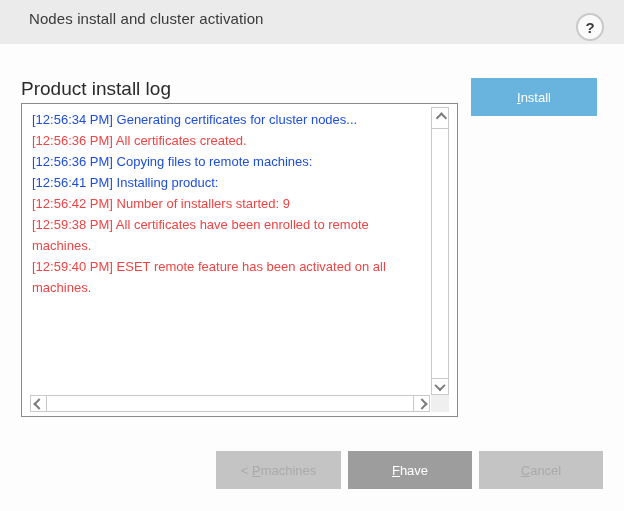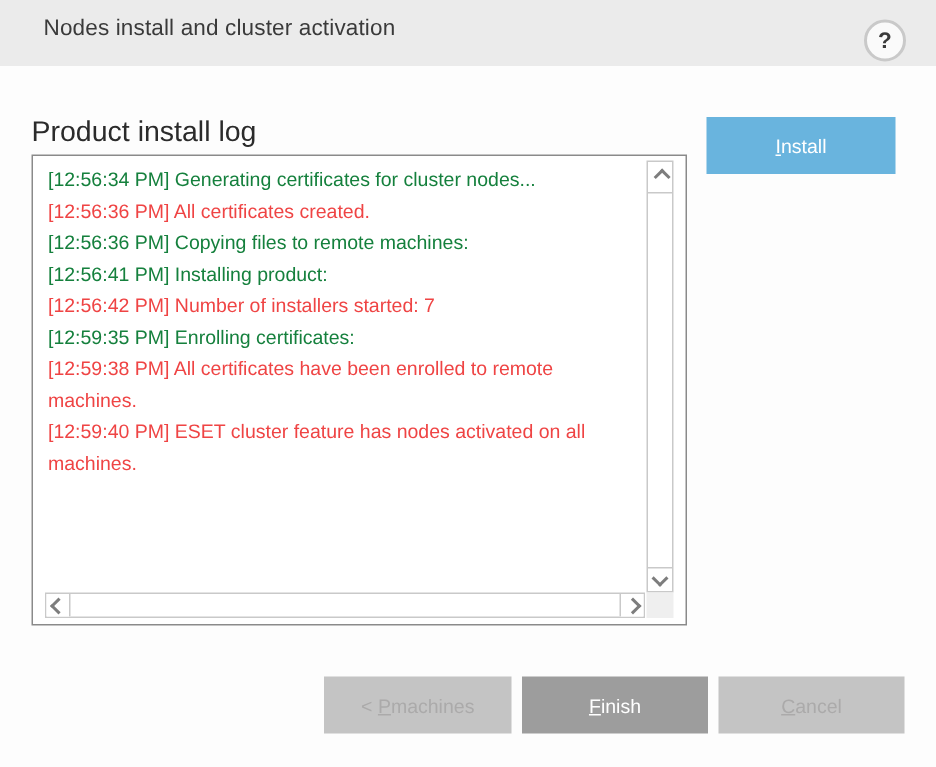--- a/index.html
+++ b/index.html
@@ -25,21 +25,21 @@
   .log-label{position:absolute;left:21px;top:78px;font-size:19px;color:#2b2b2b;}
   
   .log-box{
     position:absolute;left:21px;top:103px;width:437px;height:314px;box-sizing:border-box;
     border:1px solid #8a8a8a;background:#ffffff;
   }
   .log-content{
     position:absolute;left:10px;top:5px;width:392px;
     font-size:13px;line-height:21px;color:#1f1f1f;
   }
-  .log-entry.info{color:#15803d;}
+  .log-entry.info{color:#1d4ed8;}
   .log-entry.success{color:#ef4444;}
   
   .vscroll{
     position:absolute;right:8px;top:3px;bottom:21px;width:18px;box-sizing:border-box;
     border:1px solid #c9c9c9;background:#fff;
   }
   .sb-btn{
     position:absolute;left:0;width:100%;box-sizing:border-box;background:#fff;
     display:flex;align-items:center;justify-content:center;padding:0;border:none;cursor:pointer;
   }
@@ -81,24 +81,23 @@
 </div>
 
 <div class="log-label">Product install log</div>
 
 <div class="log-box">
   <div class="log-content">
       <div class="log-entry info">[12:56:34 PM] Generating certificates for cluster nodes...</div>
       <div class="log-entry success">[12:56:36 PM] All certificates created.</div>
       <div class="log-entry info">[12:56:36 PM] Copying files to remote machines:</div>
       <div class="log-entry info">[12:56:41 PM] Installing product:</div>
-      <div class="log-entry success">[12:56:42 PM] Number of installers started: 7</div>
-      <div class="log-entry info">[12:59:35 PM] Enrolling certificates:</div>
+      <div class="log-entry success">[12:56:42 PM] Number of installers started: 9</div>
       <div class="log-entry success">[12:59:38 PM] All certificates have been enrolled to remote machines.</div>
-      <div class="log-entry success">[12:59:40 PM] ESET cluster feature has nodes activated on all machines.</div>
+      <div class="log-entry success">[12:59:40 PM] ESET remote feature has been activated on all machines.</div>
     </div>
 
   <div class="vscroll">
     <button class="sb-btn sb-up">
       <span class="chev up"></span>
     </button>
     <button class="sb-btn sb-down">
       <span class="chev down"></span>
     </button>
   </div>
@@ -112,15 +111,15 @@
     </button>
   </div>
 
   <div class="sb-corner"></div>
 </div>
 
 <button class="btn install-btn"><span class="accel">I</span><span>nstall</span></button>
 
 <button class="btn prev-btn"><span>&lt; </span><span class="accel">P</span><span>machines</span></button>
 
-<button class="btn finish-btn"><span class="accel">F</span><span>inish</span></button>
+<button class="btn finish-btn"><span class="accel">F</span><span>have</span></button>
 
 <button class="btn cancel-btn"><span class="accel">C</span><span>ancel</span></button>
 
 </body></html>

